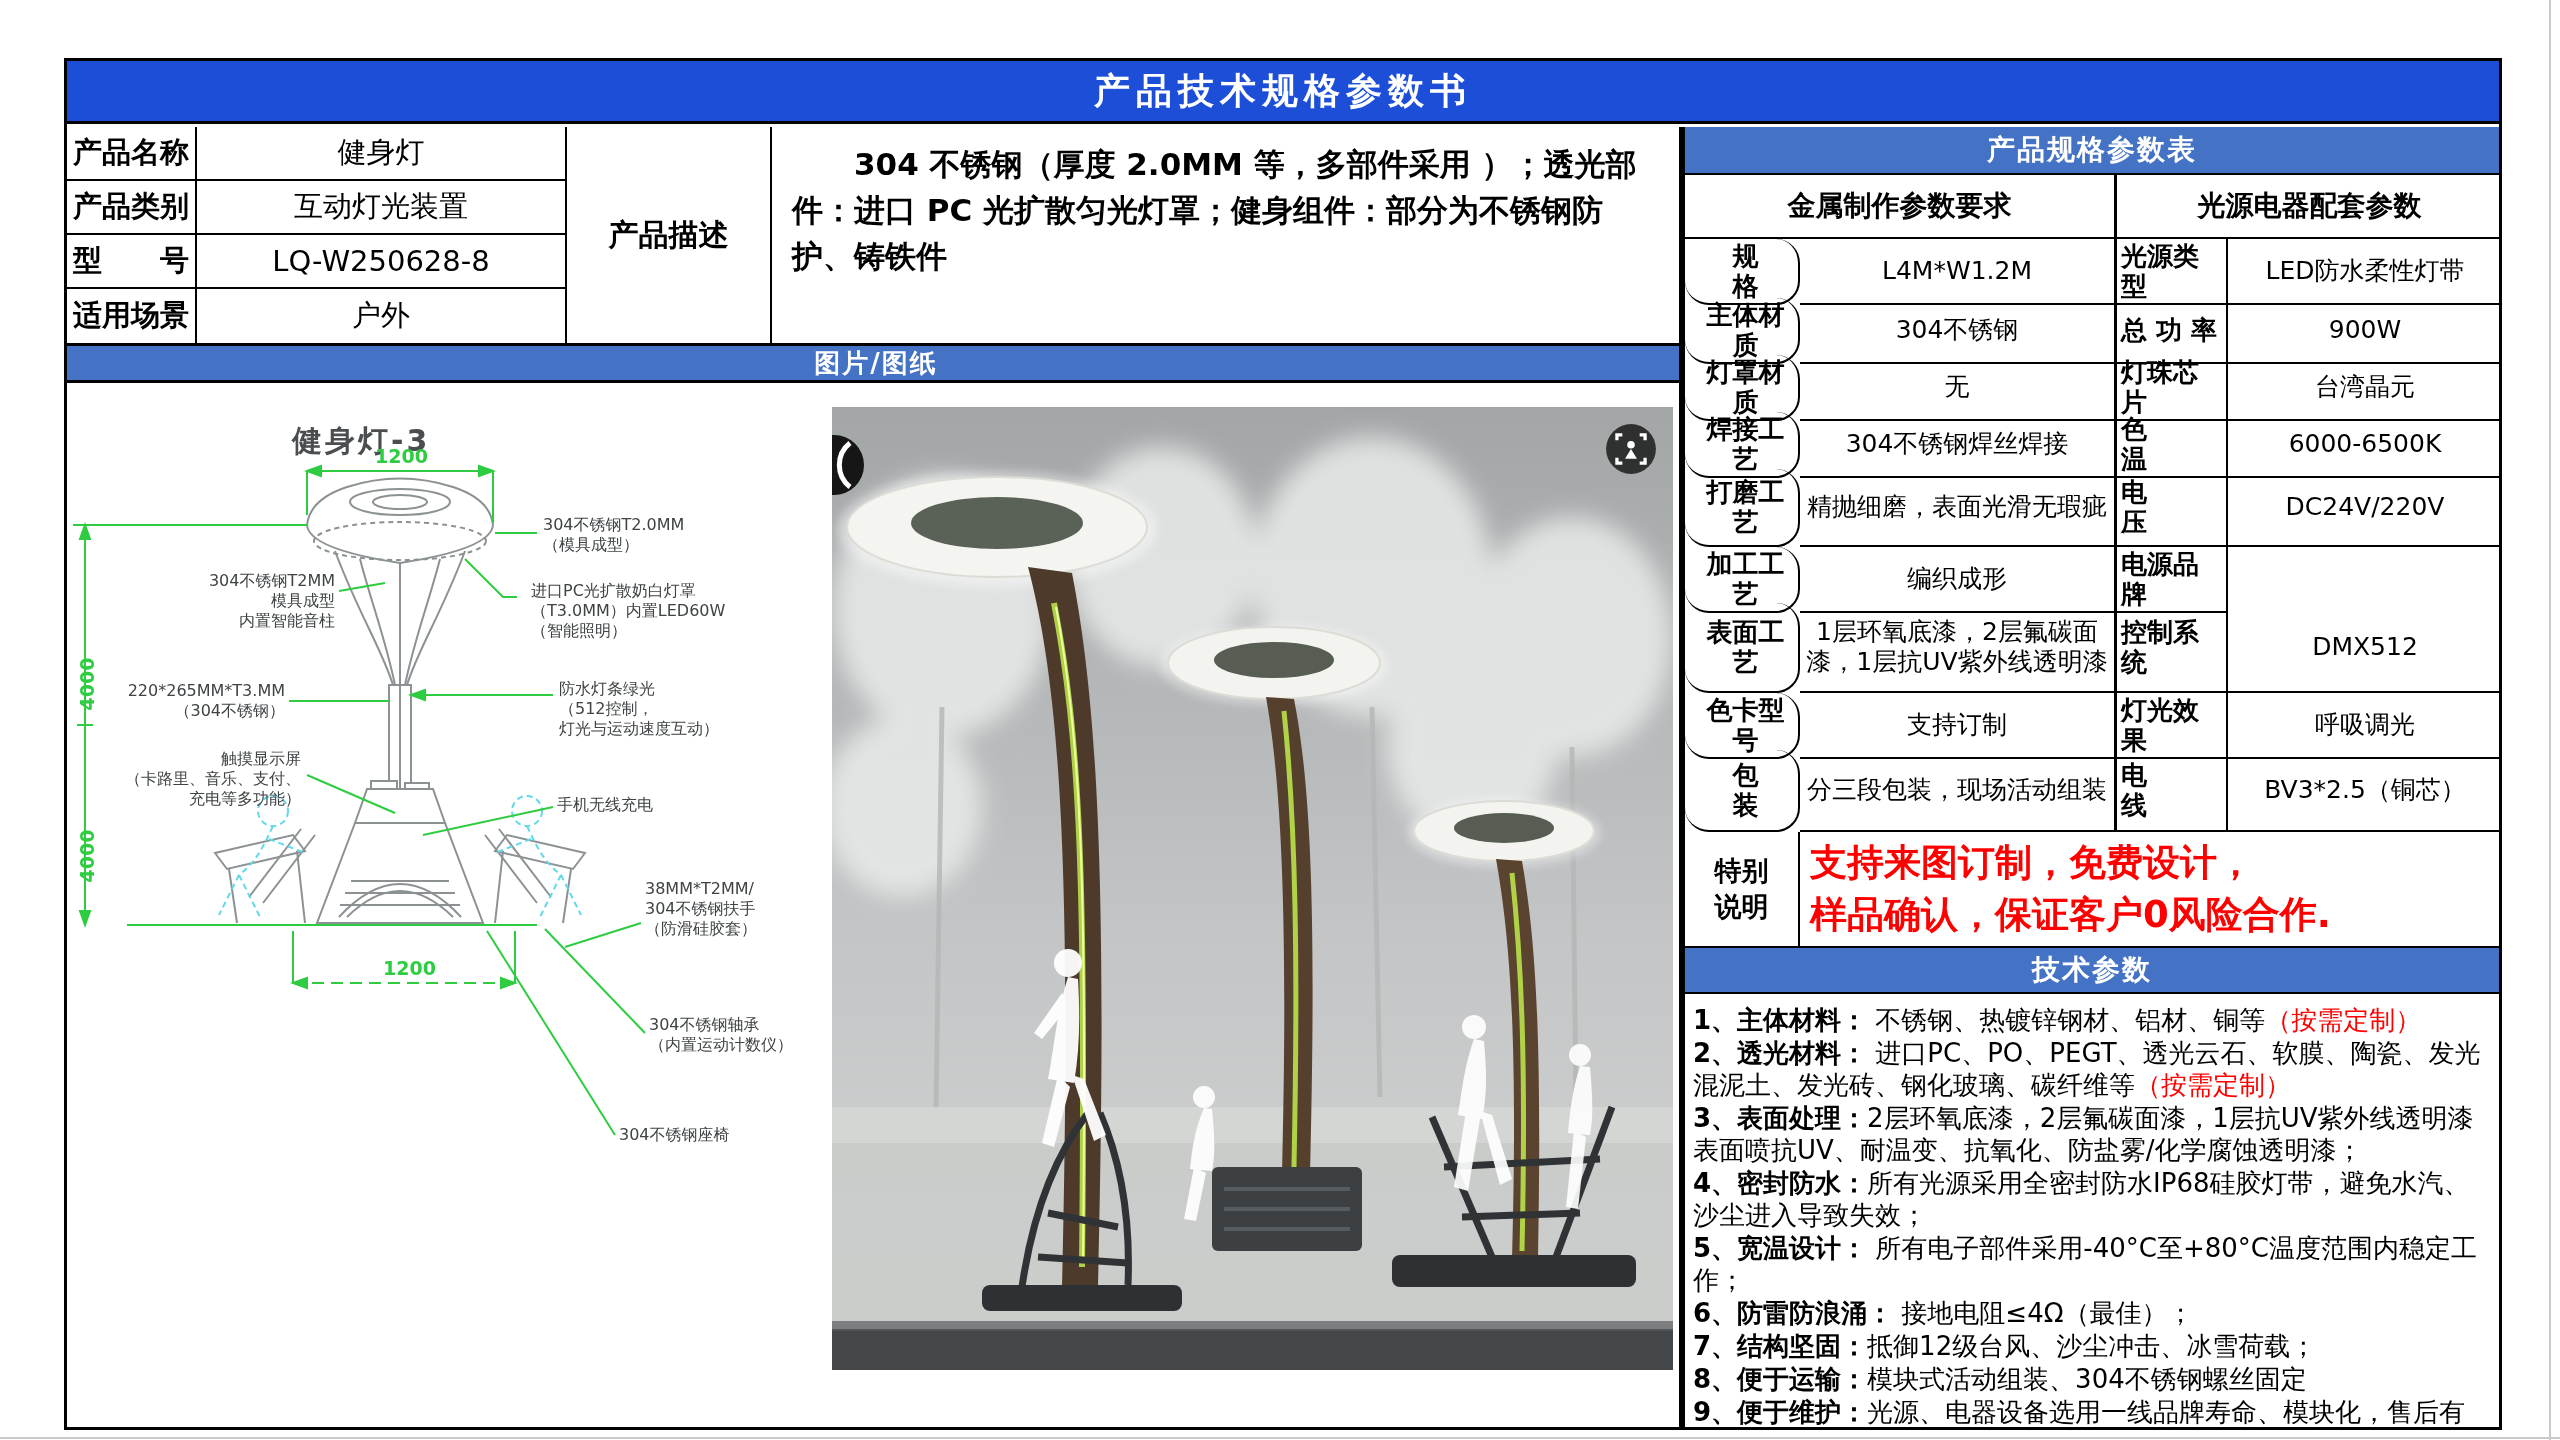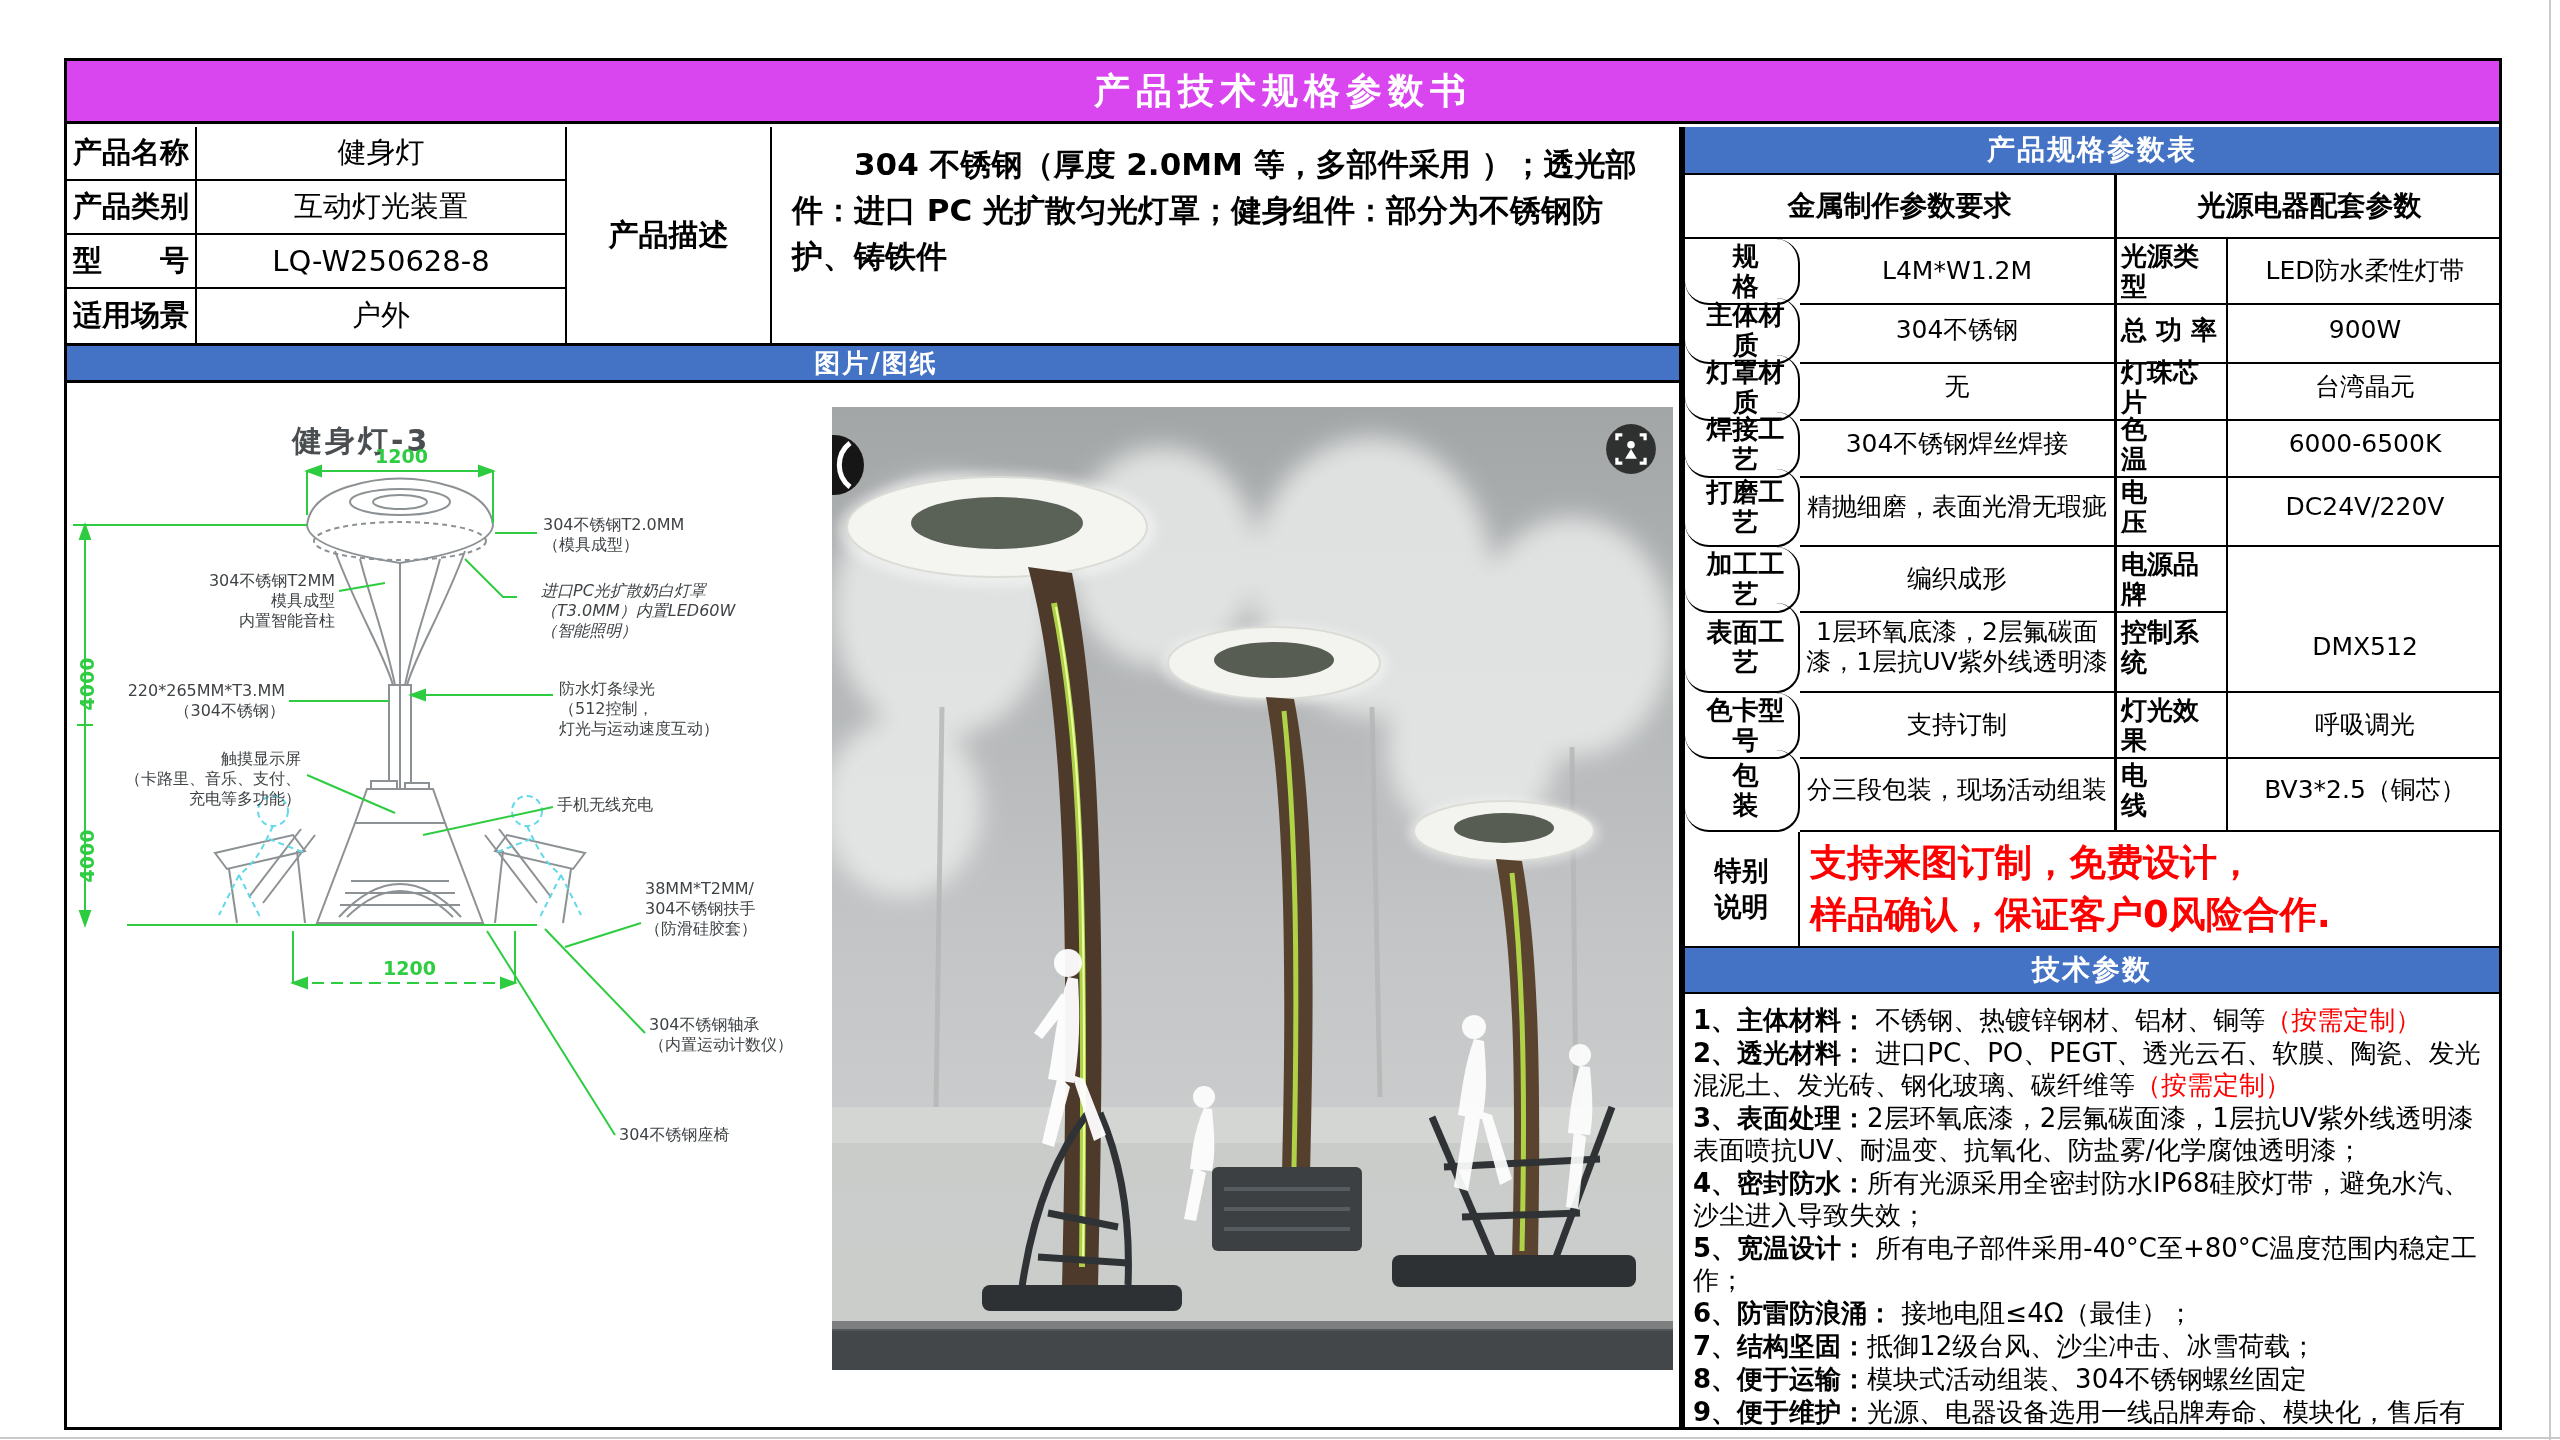--- a/index.html
+++ b/index.html
@@ -3,21 +3,21 @@
 <meta charset="utf-8">
 <style>
   * { box-sizing: border-box; margin: 0; padding: 0; }
   body { font-family: "DejaVu Sans", sans-serif; background: #fff; }
   .page { position: relative; width: 2560px; height: 1440px; background: #fff; overflow: hidden; }
   .sheet-edge-v { position: absolute; left: 2549px; top: 0; width: 2px; height: 1440px; background: #c9c9c9; }
   .sheet-edge-h { position: absolute; left: 0; top: 1437px; width: 2560px; height: 2px; background: #c9c9c9; }
 
   .frame { position: absolute; left: 64px; top: 58px; width: 2438px; height: 1372px; border: 3px solid #000; background: #fff; }
 
-  .title-bar { position: absolute; left: 0; top: 0; width: 100%; height: 63px; background: #d946ef; border-bottom: 3px solid #000;
+  .title-bar { position: absolute; left: 0; top: 0; width: 100%; height: 63px; background: #1d4ed8; border-bottom: 3px solid #000;
     display: flex; align-items: center; justify-content: center; color: #fff; font-size: 36px; font-weight: bold; letter-spacing: 6px; }
 
   
   .info-band { position: absolute; left: 0; top: 66px; width: 1615px; height: 216px; border-right: 3px solid #000;
     display: grid; grid-template-columns: 130px 370px 205px 1fr; grid-template-rows: repeat(4, 1fr); }
   .i-cell { border-right: 2px solid #000; border-bottom: 2px solid #000; display: flex; align-items: center; justify-content: center;
     font-size: 29px; color: #000; }
   .i-cell.last-row { border-bottom: none; }
   .i-label { font-weight: 600; }
   .desc-label { grid-column: 3; grid-row: 1 / 5; border-right: 2px solid #000; border-bottom: none; font-size: 30px; font-weight: 600; }
@@ -176,21 +176,21 @@
           </g>
         </svg>
         <div class="d-title">健身灯-3</div>
         <div class="gdim" style="left:308px; top:62px;">1200</div>
         <div class="gdim" style="left:316px; top:574px;">1200</div>
         <div class="gdim vert" style="left:-6px; top:290px;">4000</div>
         <div class="gdim vert" style="left:-6px; top:462px;">4000</div>
 
         <div class="dlabel" style="left:476px; top:132px;">304不锈钢T2.0MM
 （模具成型）</div>
-        <div class="dlabel" style="left:474px; top:198px;font-style:italic;">进口PC光扩散奶白灯罩
+        <div class="dlabel" style="left:464px; top:198px;">进口PC光扩散奶白灯罩
 （T3.0MM）内置LED60W
 （智能照明）</div>
         <div class="dlabel" style="left:492px; top:296px;">防水灯条绿光
 （512控制，
 灯光与运动速度互动）</div>
         <div class="dlabel" style="left:490px; top:412px;">手机无线充电</div>
         <div class="dlabel" style="left:578px; top:496px;">38MM*T2MM/
 304不锈钢扶手
 （防滑硅胶套）</div>
         <div class="dlabel" style="left:582px; top:632px;">304不锈钢轴承

